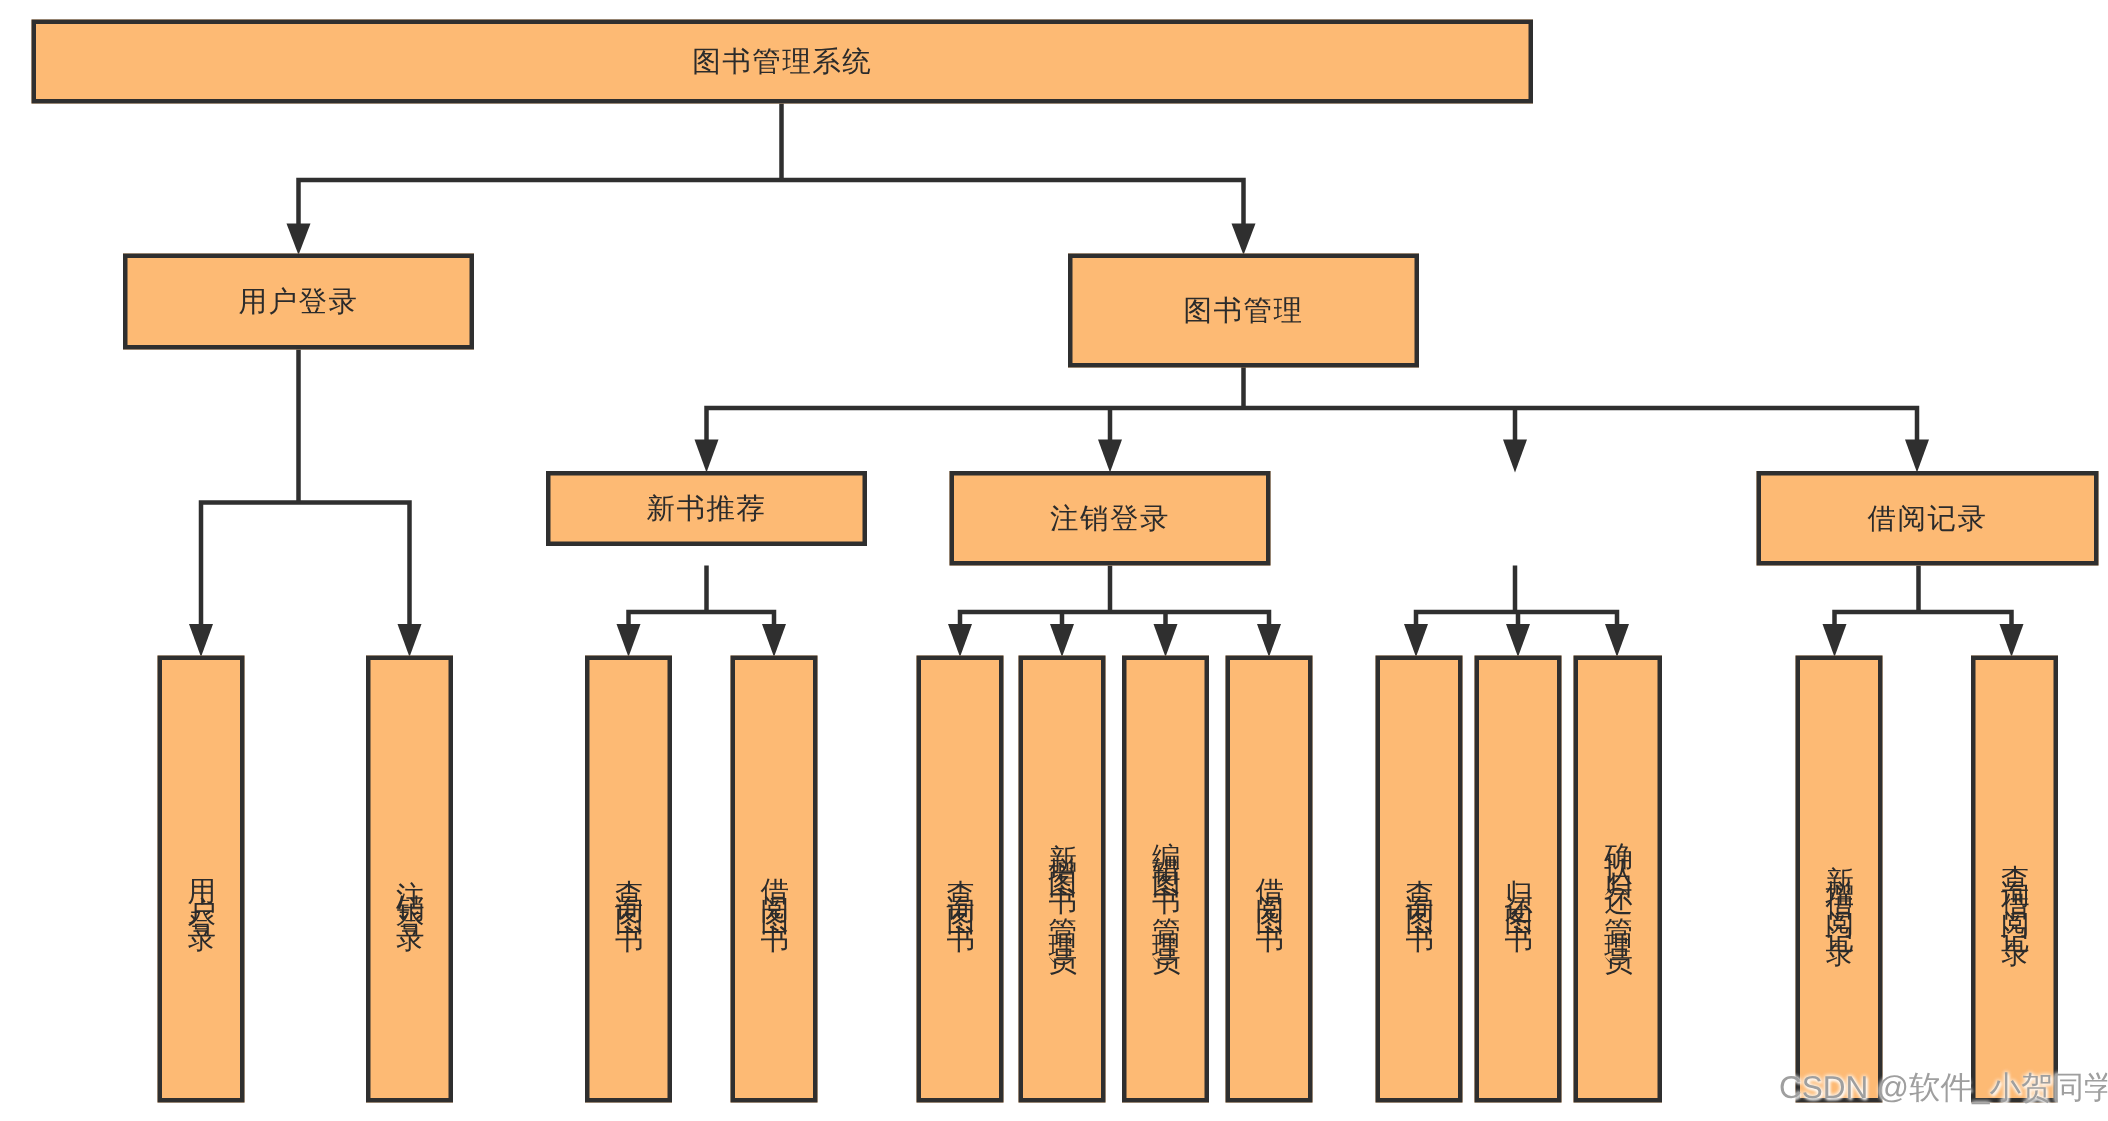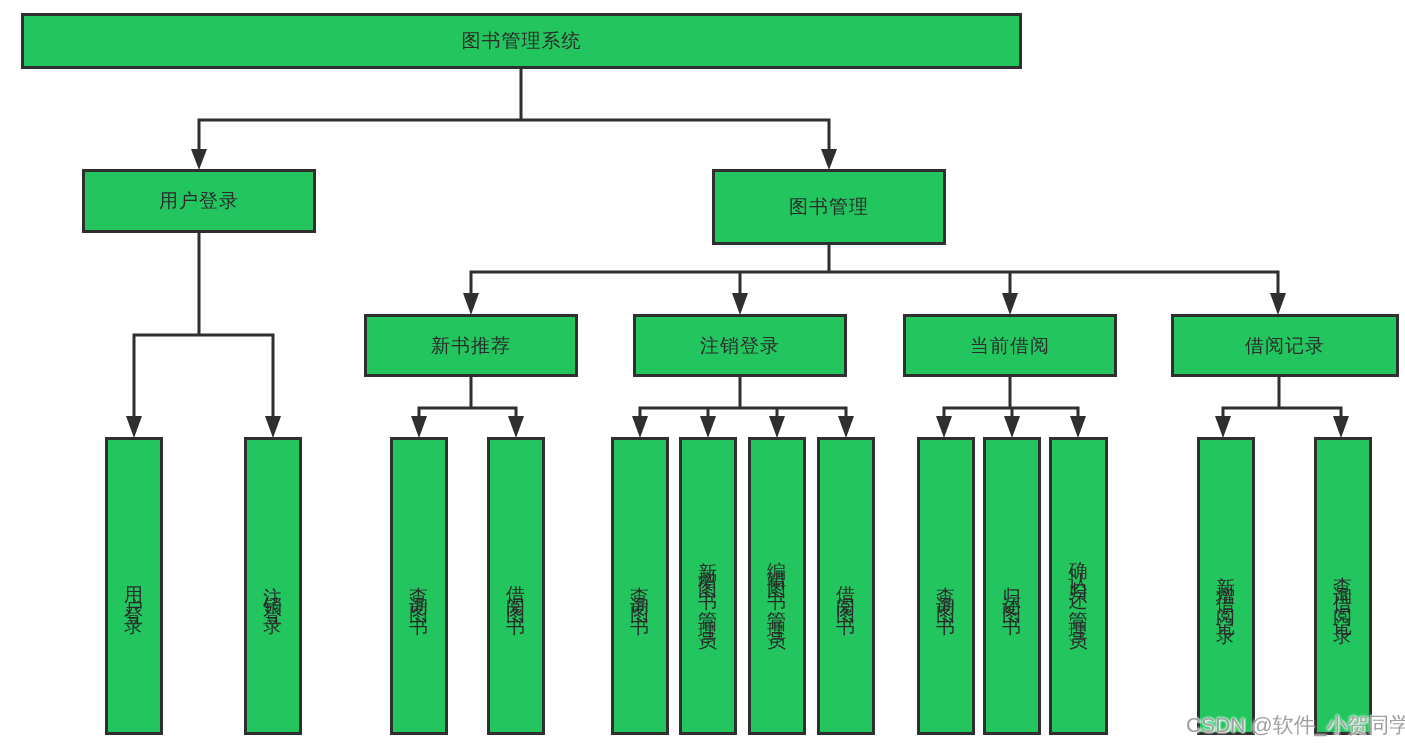--- a/index.html
+++ b/index.html
@@ -19,21 +19,21 @@
   .connectors {
     position: absolute;
     left: 0;
     top: 0;
     z-index: 1;
   }
   .node {
     position: absolute;
     box-sizing: border-box;
     border: 3px solid #2f2f2f;
-    background: #22c55e;
+    background: #fdba74;
     display: flex;
     align-items: center;
     justify-content: center;
     z-index: 2;
   }
   .hbox {
     font-size: 19px;
     letter-spacing: 1px;
   }
   .vbox {
@@ -116,28 +116,25 @@
     <span class="lbl">图书管理系统</span>
   </div>
 
   <div class="node hbox" style="left:82px; top:169px; width:234px; height:64px">
     <span class="lbl">用户登录</span>
   </div>
   <div class="node hbox" style="left:712px; top:169px; width:234px; height:76px">
     <span class="lbl">图书管理</span>
   </div>
 
-  <div class="node hbox" style="left:364px; top:314px; width:214px; height:63px">
+  <div class="node hbox" style="left:364px; top:314px; width:214px; height:50px">
     <span class="lbl">新书推荐</span>
   </div>
   <div class="node hbox" style="left:633px; top:314px; width:214px; height:63px">
     <span class="lbl">注销登录</span>
-  </div>
-  <div class="node hbox" style="left:903px; top:314px; width:214px; height:63px">
-    <span class="lbl">当前借阅</span>
   </div>
   <div class="node hbox" style="left:1171px; top:314px; width:228px; height:63px">
     <span class="lbl">借阅记录</span>
   </div>
 
   <div class="node vbox" style="left:105px; top:437px; width:58px; height:298px">
     <span class="lbl">用户登录</span>
   </div>
   <div class="node vbox" style="left:244px; top:437px; width:58px; height:298px">
     <span class="lbl">注销登录</span>

